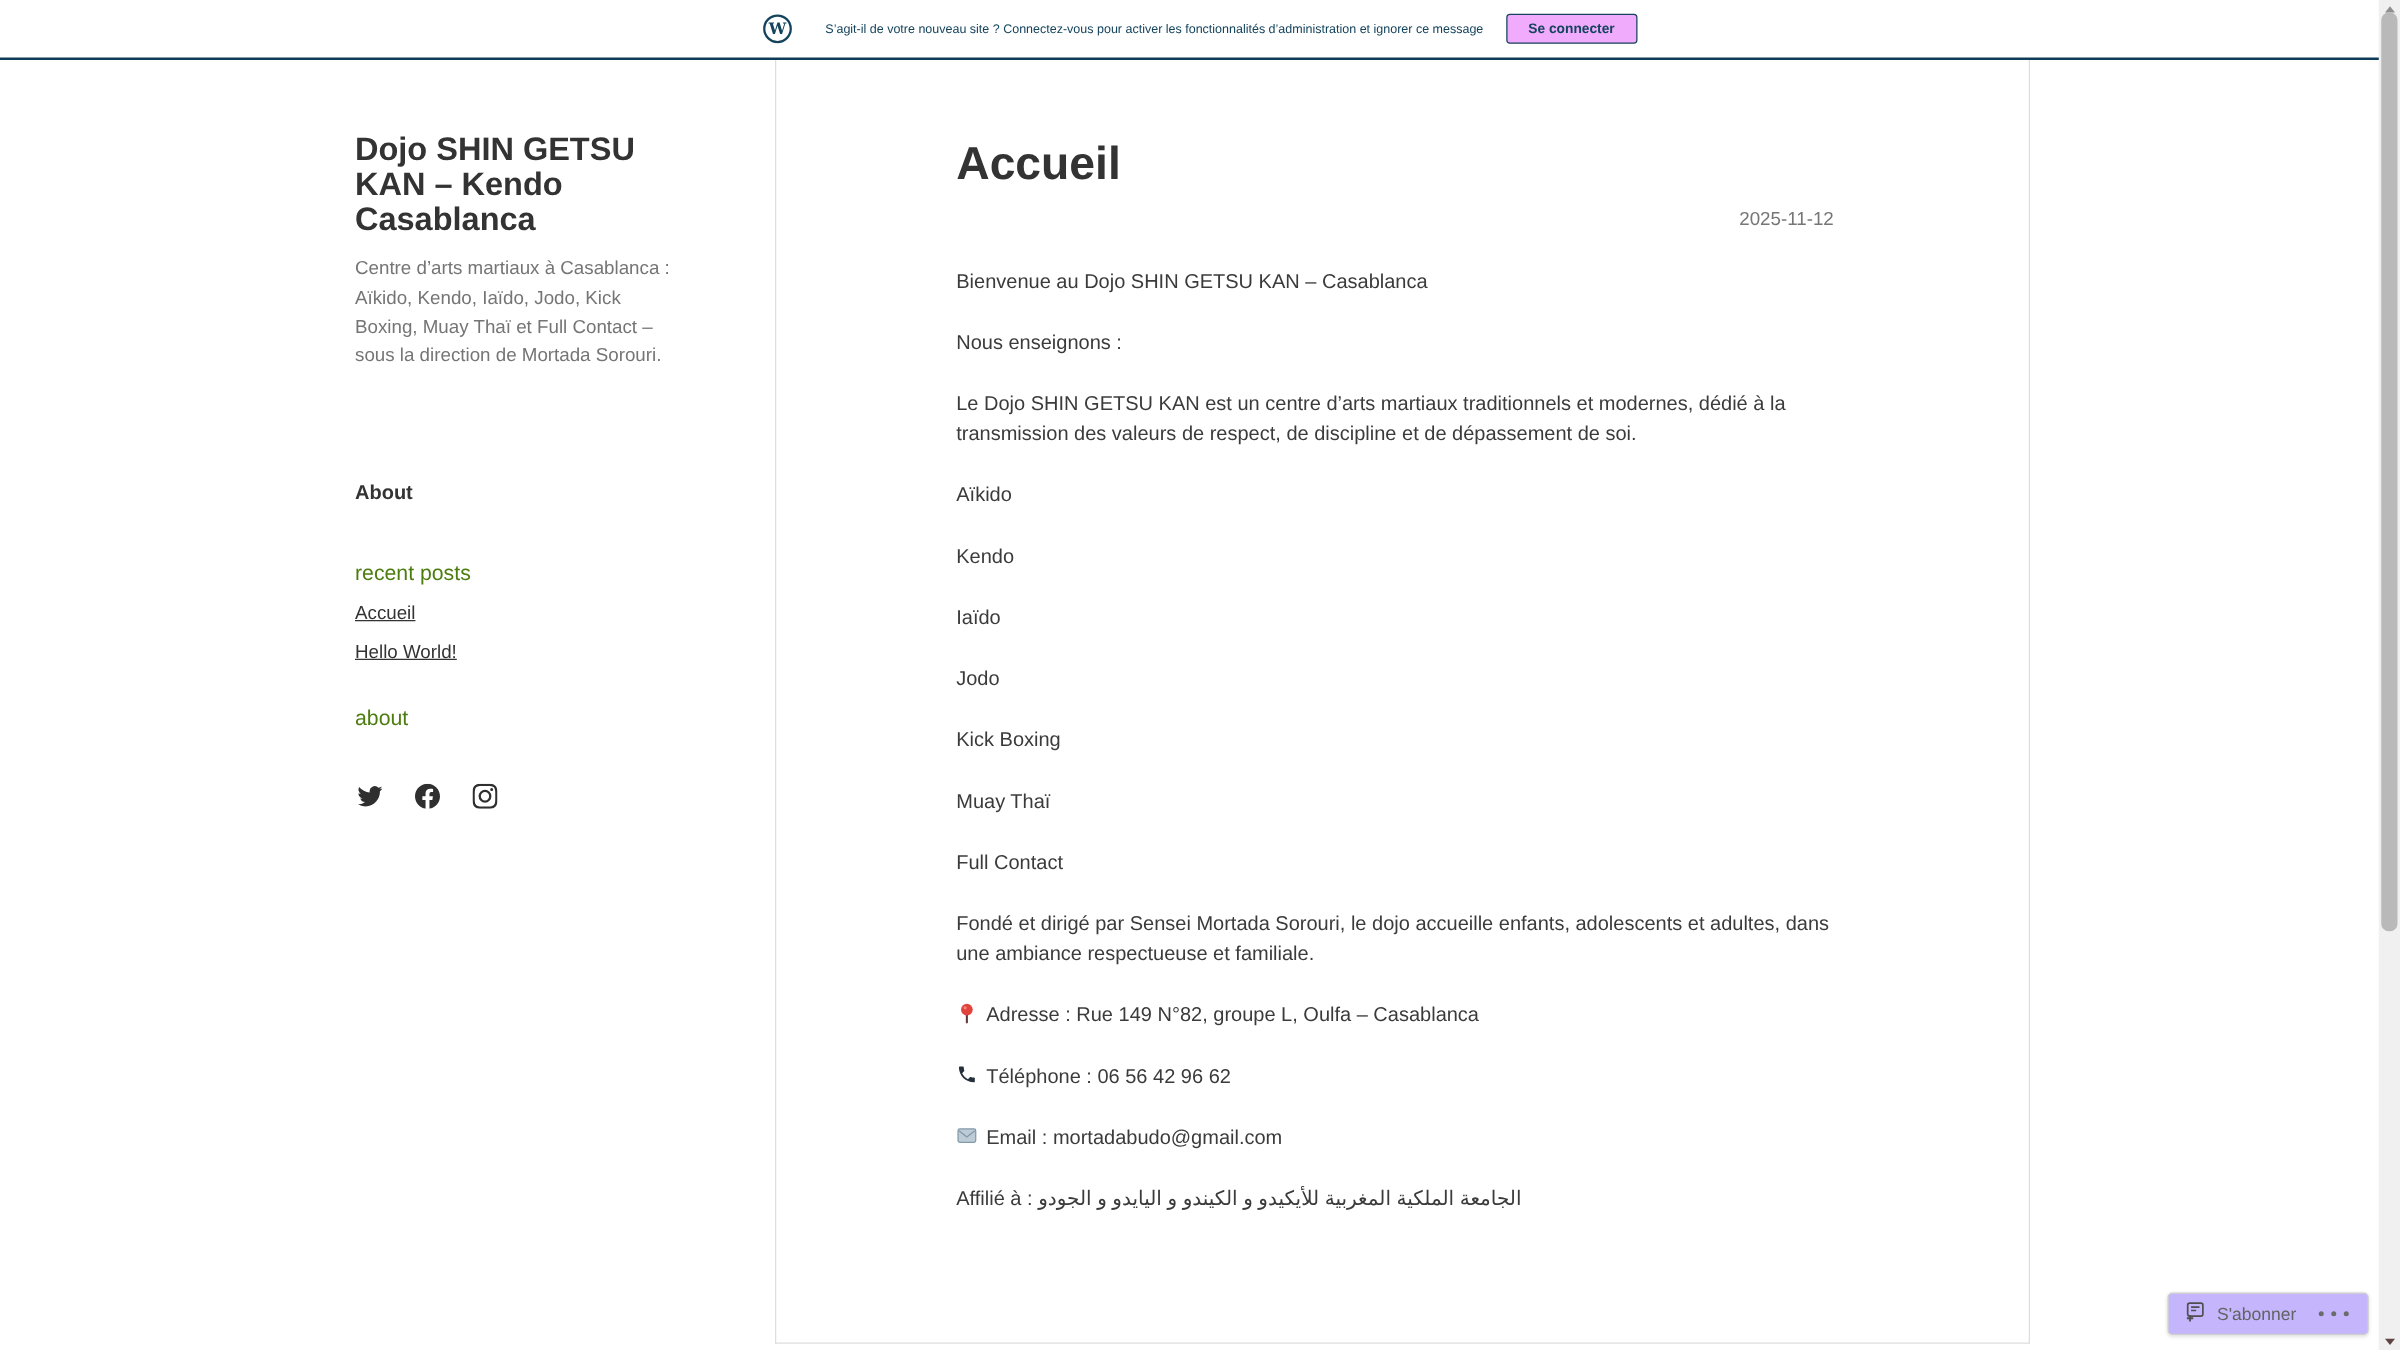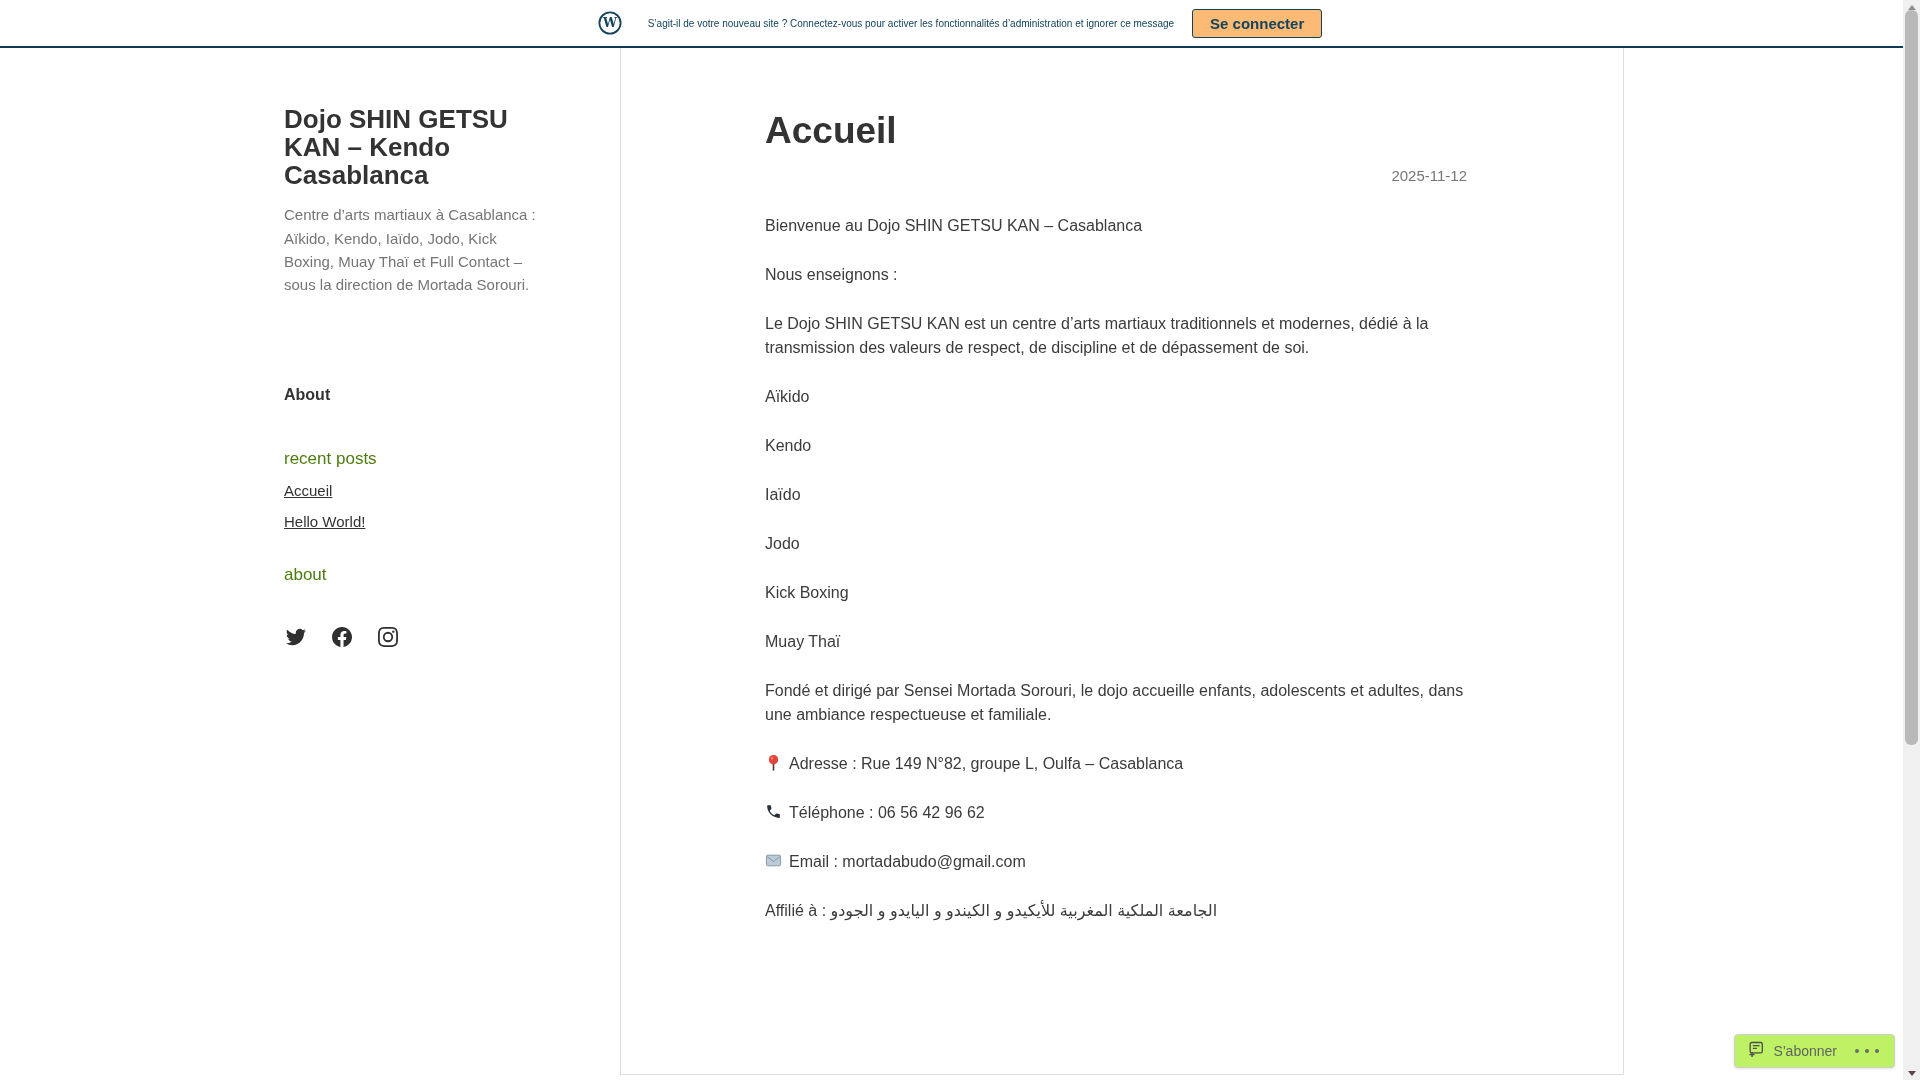--- a/index.html
+++ b/index.html
@@ -12,23 +12,23 @@
 
   
   .banner {
     position:absolute; top:0; left:0; width:1920px; height:46px;
     background:#ffffff; border-bottom:2px solid #0e3c58;
     display:flex; align-items:center; justify-content:center;
   }
   .wp-logo { width:24px; height:24px; display:inline-block; }
   .banner-msg { color:#14435c; font-size:10px; margin-left:26px; white-space:nowrap; }
   .login-btn {
-    margin-left:18px; color:#14435c; font-size:15px; font-weight:bold;
+    margin-left:18px; color:#14435c; font-size:11px; font-weight:bold;
     border:1.5px solid #14435c; border-radius:3px; padding:5px 17px;
-    background:#fdba74; cursor:pointer;
+    background:#f0abfc; cursor:pointer;
     font-family:"Liberation Sans","DejaVu Sans",sans-serif;
   }
 
   
   .side-header { position:absolute; left:284px; top:106px; width:260px; }
   .site-title {
     font-size:26px; font-weight:bold; color:#333333; line-height:1.07;
     text-decoration:none; display:block; cursor:pointer;
   }
   .tagline { margin-top:14px; font-size:15px; color:#757575; line-height:1.55; width:256px; }
@@ -59,21 +59,21 @@
   .post-title { margin:0; font-size:37px; font-weight:bold; color:#333333; line-height:1.08; }
   .post-date { margin-top:16px; font-size:15px; color:#767676;text-align:right; }
   .post-body { margin-top:30px; }
   .post-body p { margin:0 0 25px 0; font-size:16px; line-height:1.5; color:#3b3b3b; }
   .p-icon { display:inline-block; width:17px; height:17px; margin-right:7px; vertical-align:-2px; }
   .p-icon svg { display:block; }
 
   
   .subscribe {
     position:absolute; right:25px; bottom:12px; height:32px;
-    background:#bef264; border:1px solid #cfcfcf; border-radius:4px;
+    background:#c4b5fd; border:1px solid #cfcfcf; border-radius:4px;
     box-shadow:0 1px 3px rgba(0,0,0,0.12);
     display:flex; align-items:center; padding:0 12px; gap:9px; cursor:pointer;
   }
   .subscribe-label { font-size:14px; color:#636363; }
   .more-dots { margin-left:8px; display:flex; align-items:center; cursor:pointer; }
 
   
   .scrollbar { position:absolute; right:0; top:0; width:17px; height:1080px; background:#f0f0f0; }
   .scroll-thumb { position:absolute; left:2px; top:10px; width:13px; height:735px; background:#b9b9b9; border-radius:6px; }
   .scroll-up {
@@ -162,20 +162,21 @@
         <p><span>Kendo</span></p>
 
         <p><span>Iaïdo</span></p>
 
         <p><span>Jodo</span></p>
 
         <p><span>Kick Boxing</span></p>
 
         <p><span>Muay Thaï</span></p>
 
+        <p><span>Full Contact</span></p>
 
         <p><span>Fondé et dirigé par Sensei Mortada Sorouri, le dojo accueille enfants, adolescents et adultes, dans une ambiance respectueuse et familiale.</span></p>
 
         <p><span class="p-icon">
   <svg width="17" height="17" viewBox="0 0 24 24">
               <path d="M12 14.5 L12 22.5" stroke="#5a3a34" stroke-width="2.3" stroke-linecap="round"></path>
               <circle cx="12" cy="8" r="6.6" fill="#e0443c"></circle>
               <circle cx="10" cy="6" r="1.8" fill="#f2847c"></circle>
             </svg>
 </span><span>Adresse : Rue 149 N°82, groupe L, Oulfa – Casablanca</span></p>

